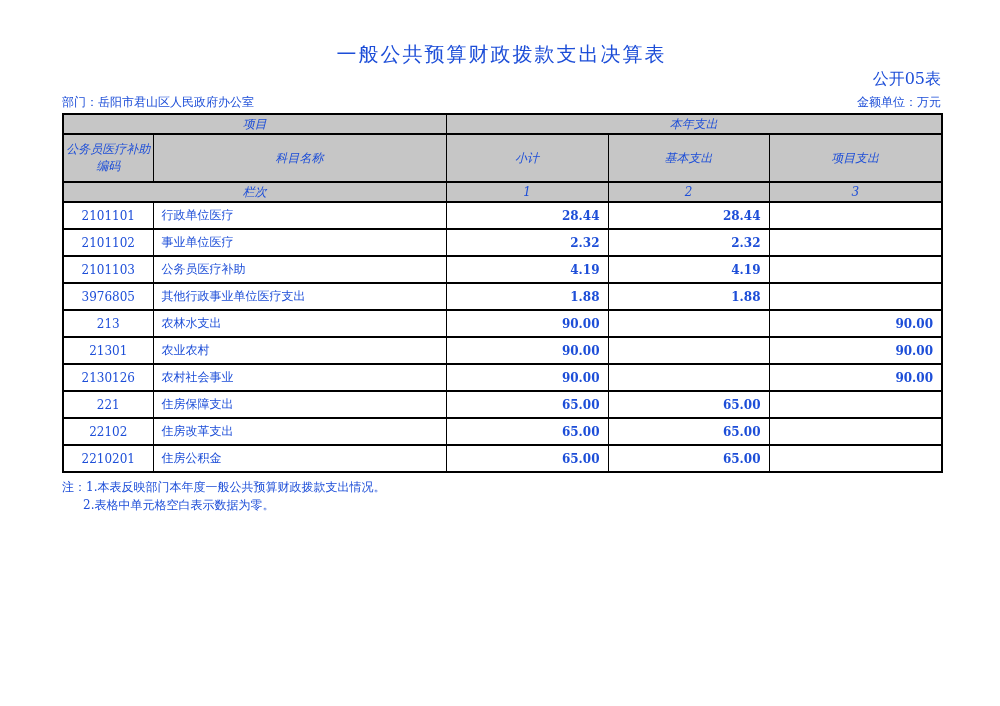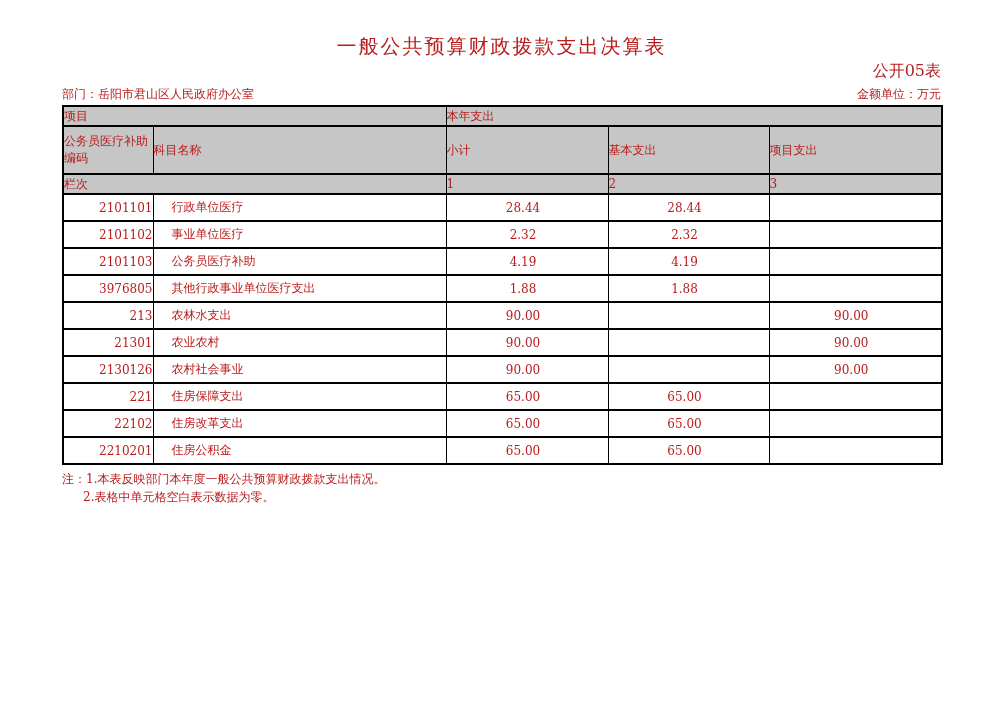--- a/index.html
+++ b/index.html
@@ -1,24 +1,24 @@
 <!DOCTYPE html>
 <html><head>
 <meta charset="utf-8">
 <style>
   * { margin: 0; padding: 0; box-sizing: border-box; }
   html, body { background: #ffffff; }
   .page {
     position: relative;
     width: 1000px;
     height: 549px;
-    margin: 0 auto;
+    margin: 8px auto;
     background: #ffffff;
     font-family: "DejaVu Serif", "Liberation Serif", serif;
-    color: #b91c1c;
+    color: #1d4ed8;
     overflow: hidden;
   }
   .content {
     position: absolute;
     left: 62px;
     width: 879px;
     top: 0;
   }
   .doc-title {
     padding-top: 33px;
@@ -51,31 +51,32 @@
   }
   .budget-table th, .budget-table td {
     border: 1px solid #000;
     font-size: 12px;
     font-weight: normal;
     overflow: hidden;
     white-space: nowrap;
   }
   .budget-table thead th {
     background: #c6c6c6;
-    text-align: left;
+    text-align: center;
     border-bottom-width: 2px;
     border-top-width: 2px;
+    font-style: italic;
   }
   .h20 { height: 20px; }
   .h48 { height: 48px; line-height: 17px; }
   .data-row { height: 27px; background: #ffffff; }
   .data-row td { border-bottom-width: 2px; }
-  td.cell-code  { text-align: right; }
-  td.cell-name  { text-align: left;  padding-left: 18px; }
-  td.cell-num   { text-align: center; padding-right: 8px; }
+  td.cell-code  { text-align: center; }
+  td.cell-name  { text-align: left;  padding-left: 8px; }
+  td.cell-num   { text-align: right; padding-right: 8px; font-weight: bold; }
   .notes {
     margin-top: 5px;
     font-size: 12px;
     line-height: 18px;
   }
   .note-line-2 { padding-left: 21px; }
   .page-number {
     position: absolute;
     left: 0;
     width: 1000px;

